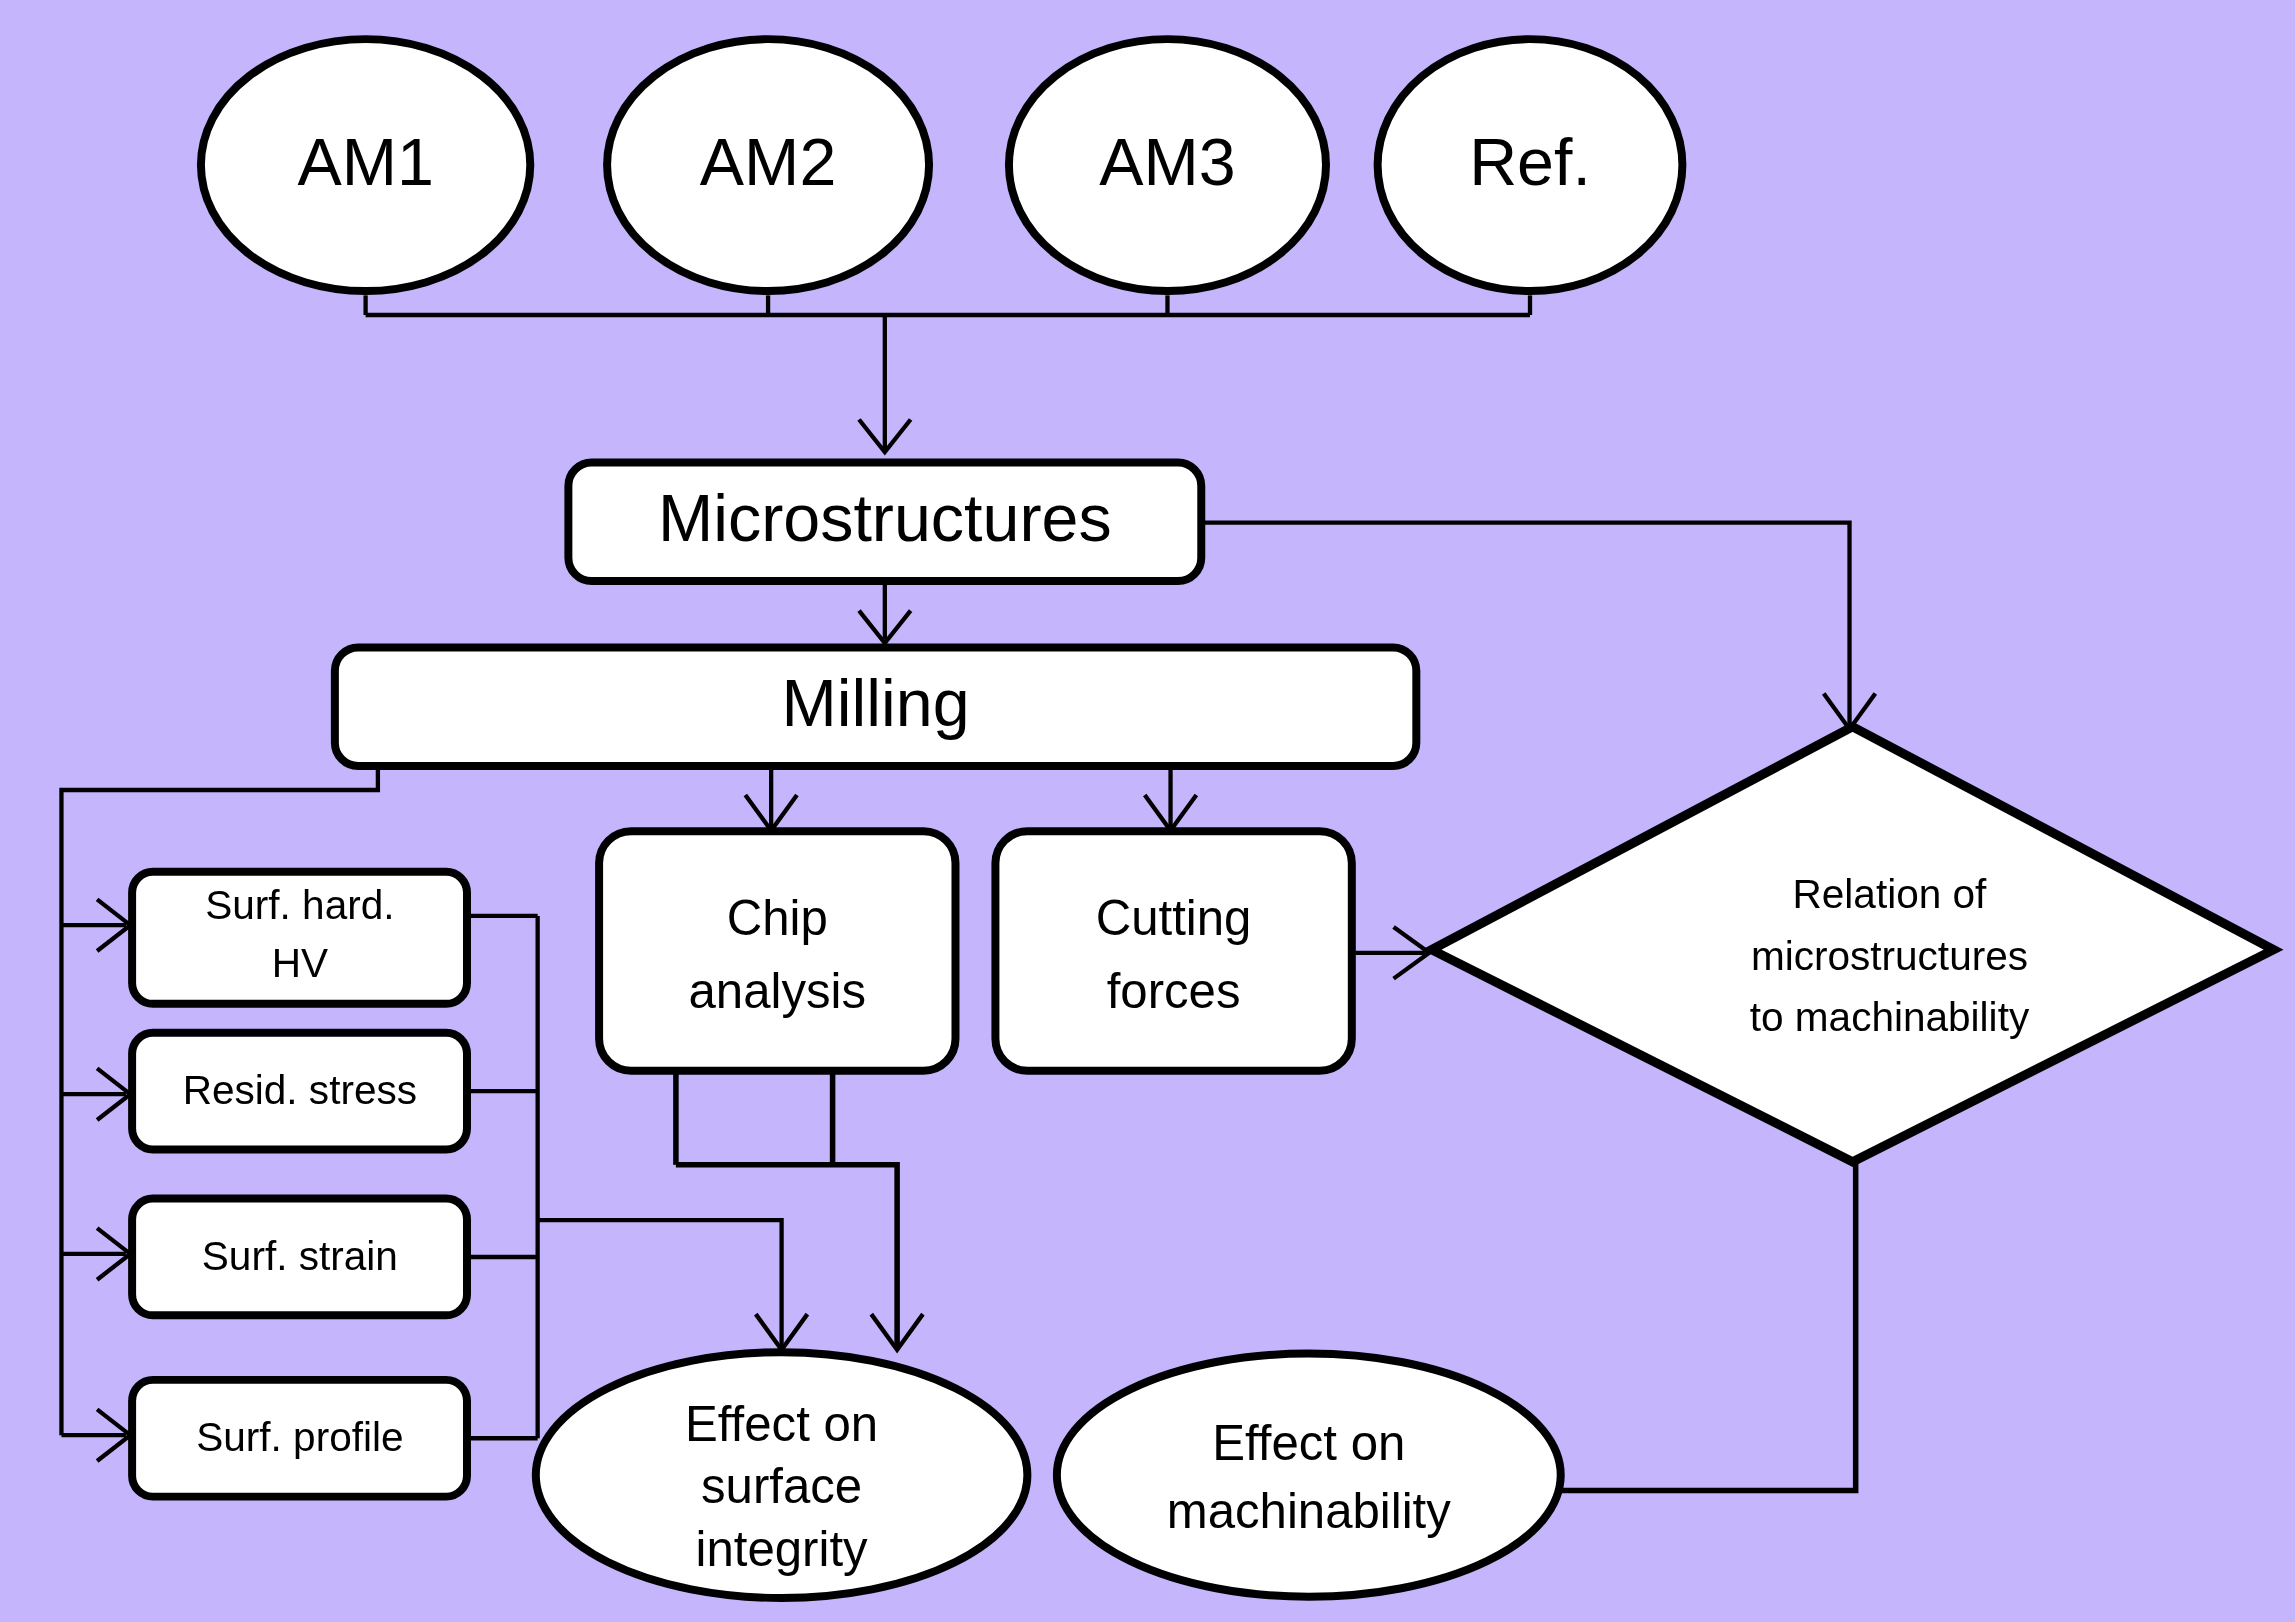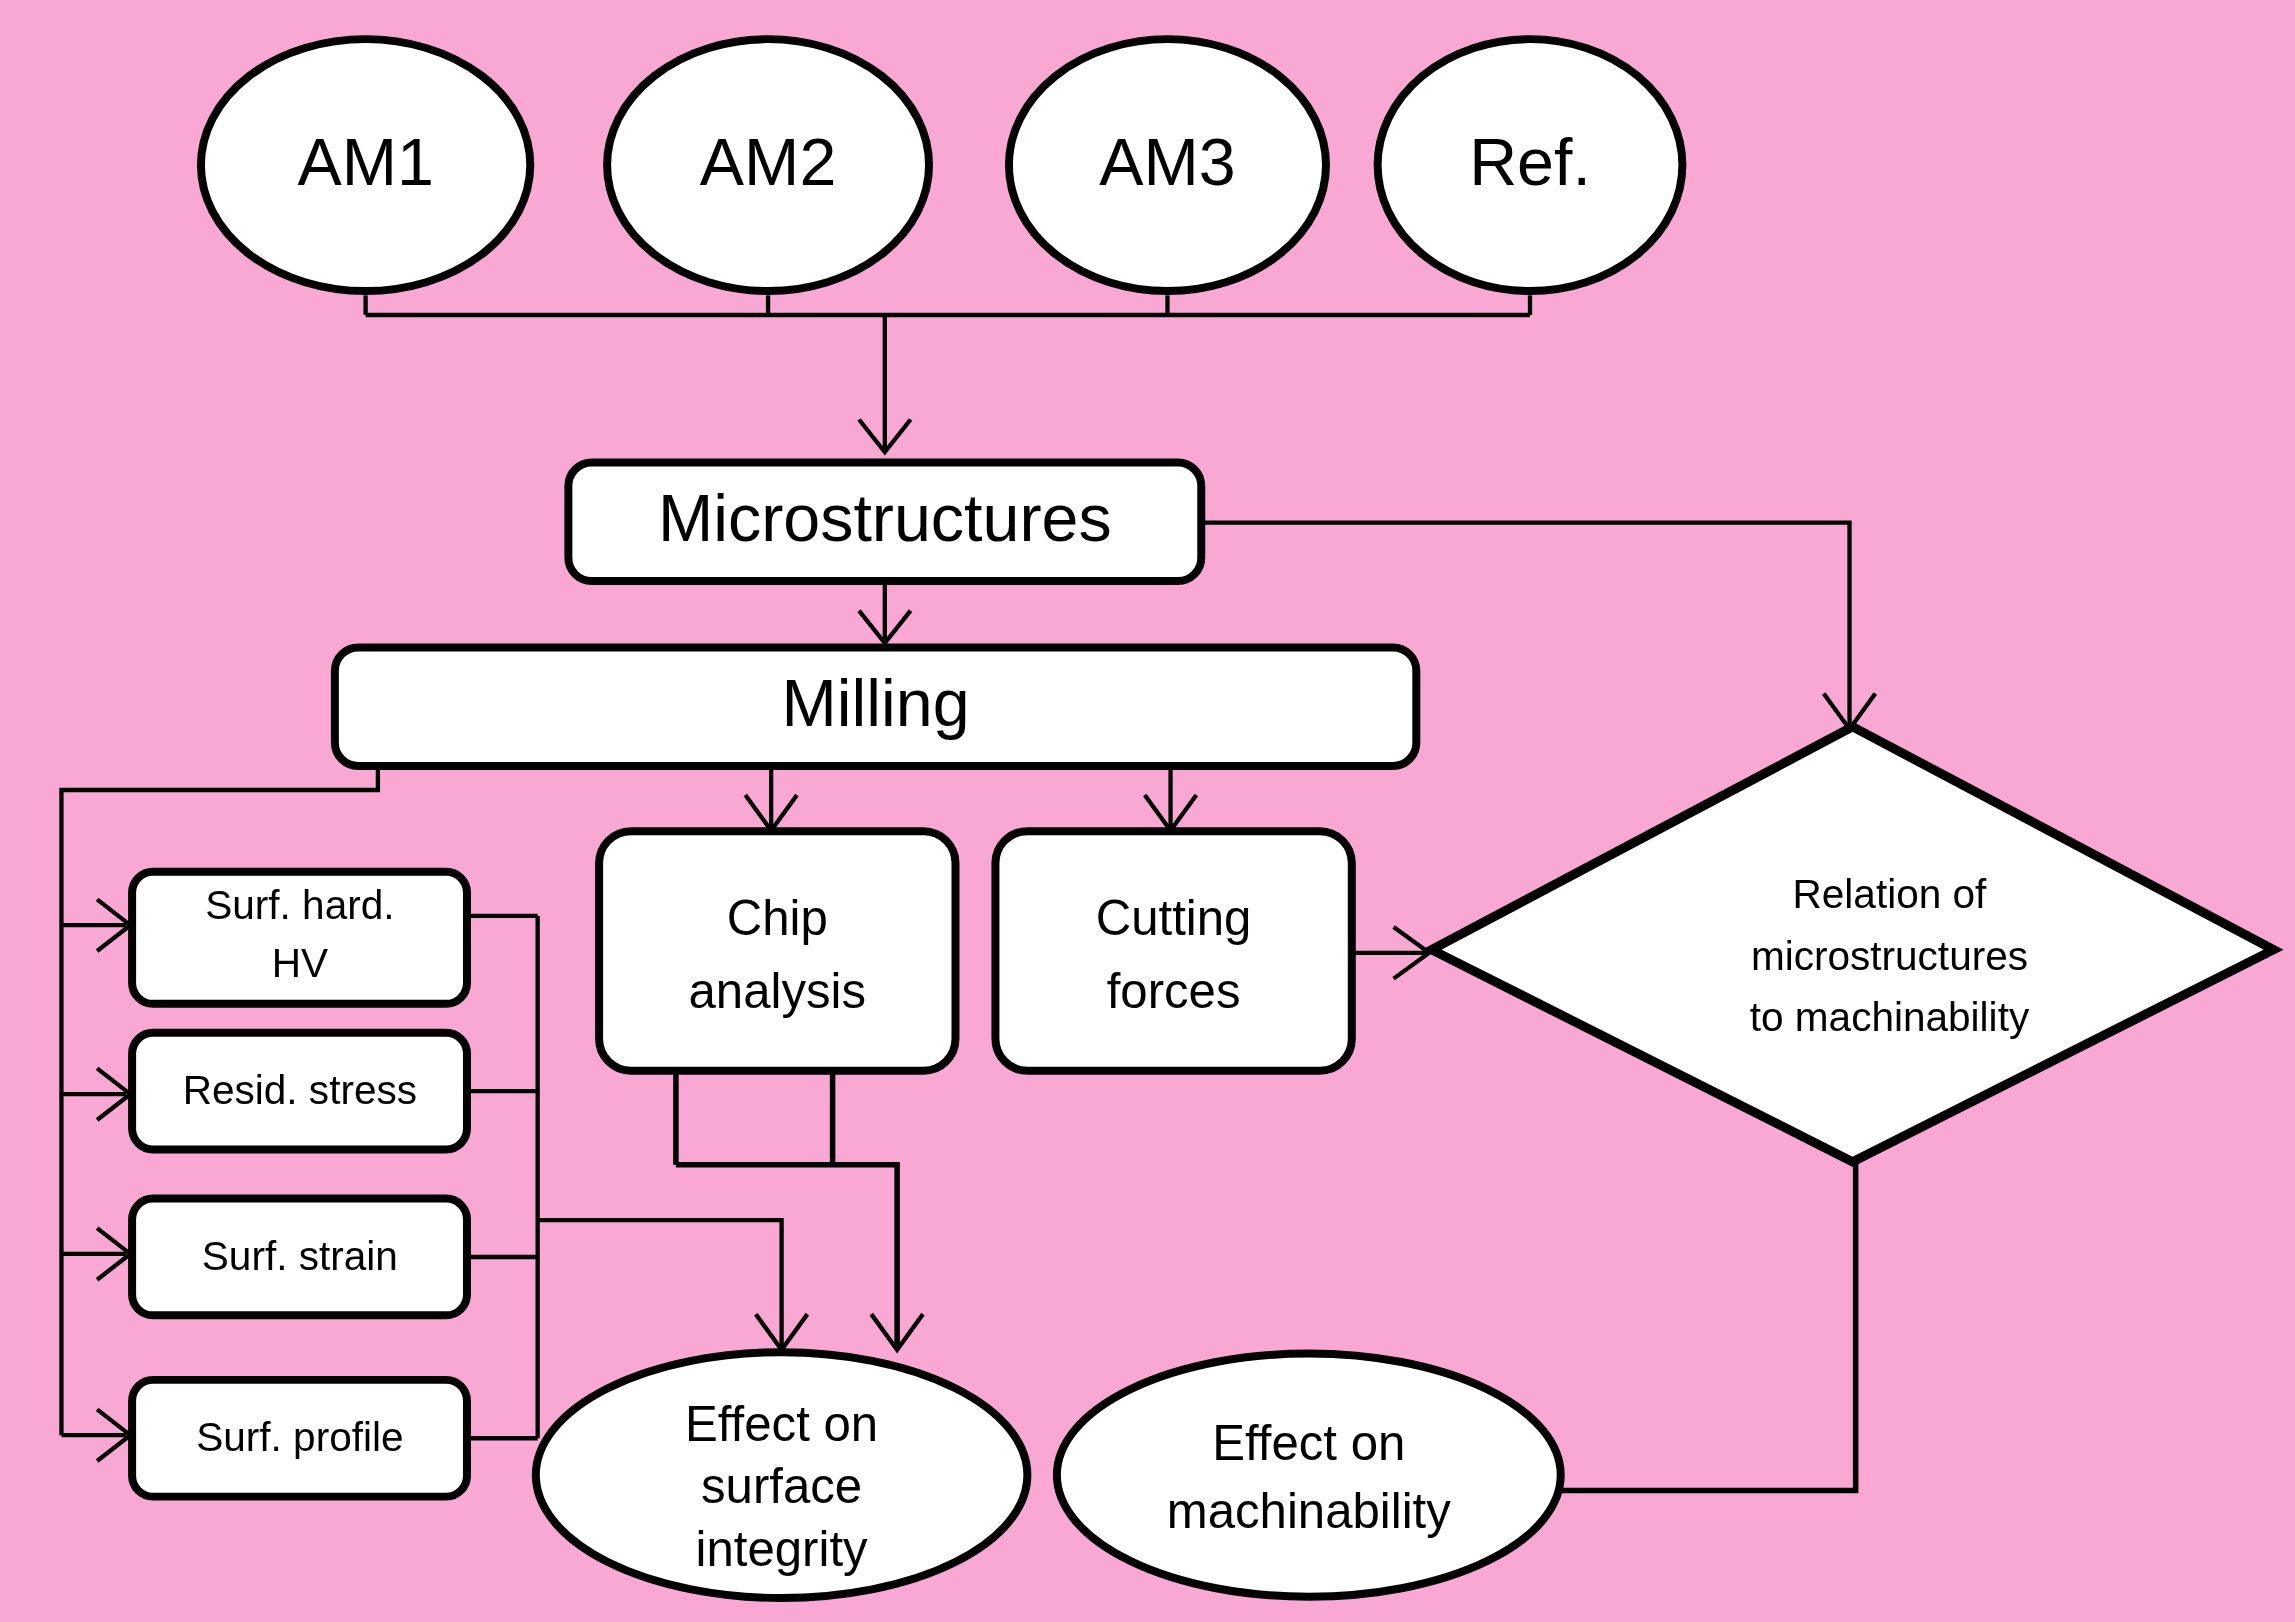--- a/index.html
+++ b/index.html
@@ -4,21 +4,21 @@
 <style>
   html, body {
     margin: 0;
     padding: 0;
     background: #ffffff;
   }
   #stage {
     position: relative;
     width: 2295px;
     height: 1623px;
-    background: #f9a8d4;
+    background: #c4b5fd;
     overflow: hidden;
     text-decoration: underline;
   }
   svg.layer {
     position: absolute;
     top: 0;
     left: 0;
     width: 2295px;
     height: 1623px;
   }

